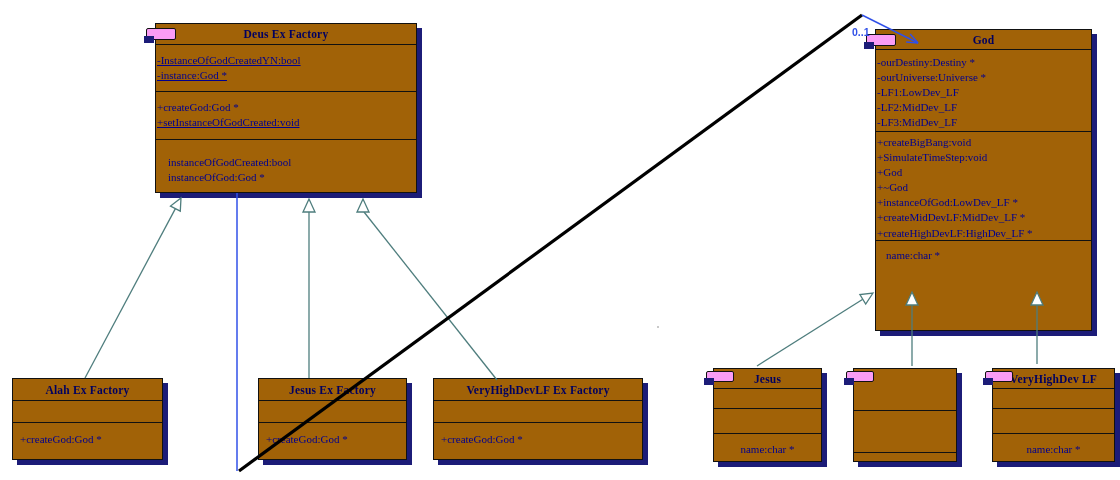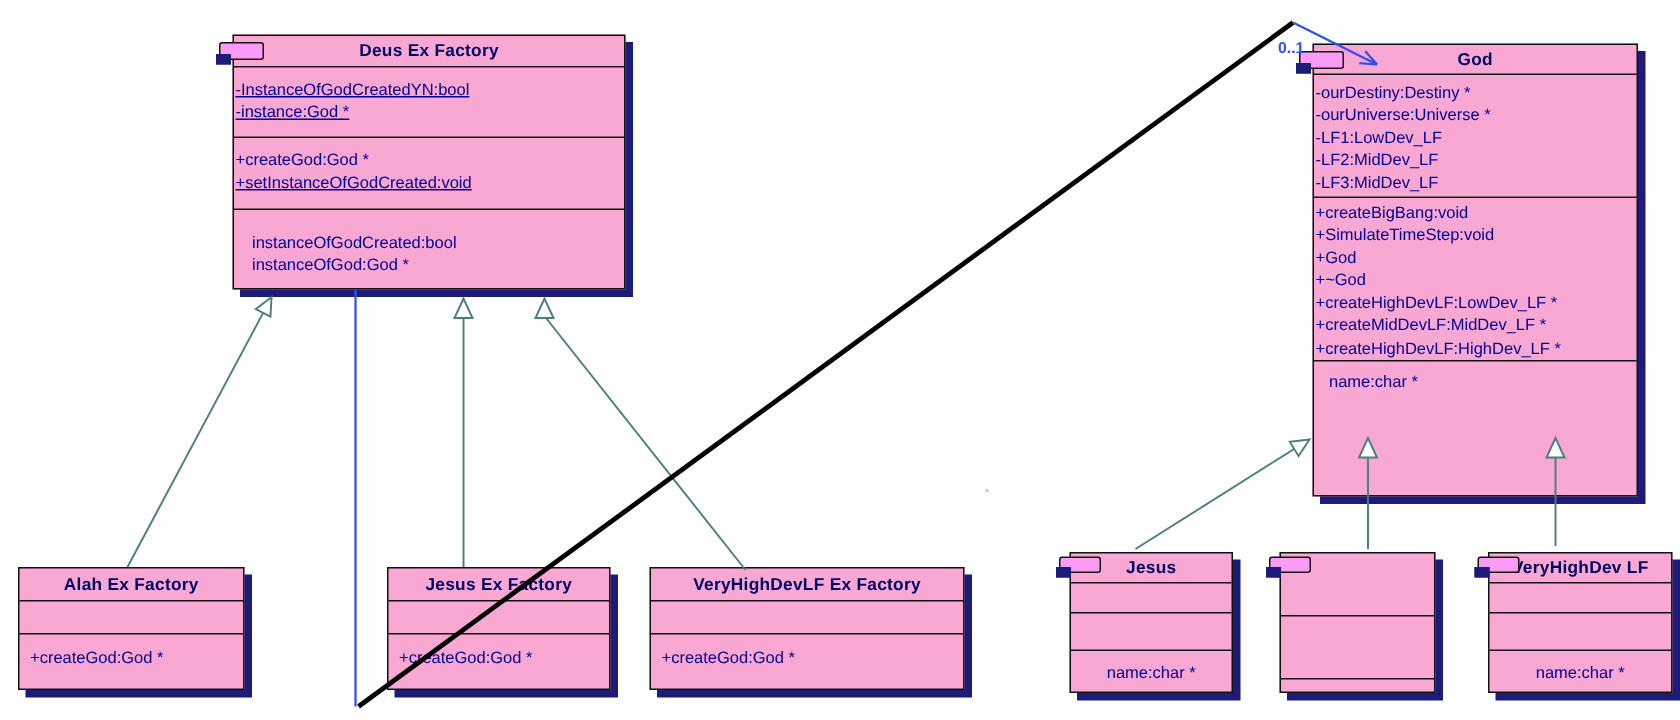--- a/index.html
+++ b/index.html
@@ -1,20 +1,20 @@
 <!DOCTYPE html>
 <html><head>
 <meta charset="utf-8">
 <style>
   html,body{margin:0;padding:0;background:#fff;}
   #canvas{position:relative;width:1120px;height:480px;background:#fff;overflow:hidden;
           font-family:"Liberation Sans",sans-serif;}
-  .uml-class{position:absolute;background:#f9a8d4;border:1.6px solid #111;
+  .uml-class{position:absolute;background:#a16207;border:1.6px solid #111;
              box-shadow:5px 5px 0 #1c1c78;box-sizing:border-box;
-             display:flex;flex-direction:column;z-index:2;}
+             display:flex;flex-direction:column;z-index:2;font-family:Liberation Serif, serif;}
   .uml-class>.comp{box-sizing:border-box;overflow:hidden;}
   .uml-class>.comp+.comp{border-top:1.4px solid #111;}
   .title{display:flex;align-items:center;justify-content:center;
          font-size:11.5px;font-weight:bold;color:#000060;letter-spacing:.2px;}
   .member{font-size:11px;color:#00008f;line-height:15.3px;white-space:nowrap;}
   .u{text-decoration:underline;}
   .attrs,.methods,.extras{padding-left:1px;}
   
   .deus .attrs{height:47px;padding-top:8px;}
   .deus .methods{height:48px;padding-top:8px;}
@@ -73,21 +73,21 @@
       <div class="member">-ourUniverse:Universe *</div>
       <div class="member">-LF1:LowDev_LF</div>
       <div class="member">-LF2:MidDev_LF</div>
       <div class="member">-LF3:MidDev_LF</div>
     </div>
     <div class="comp methods">
       <div class="member">+createBigBang:void</div>
       <div class="member">+SimulateTimeStep:void</div>
       <div class="member">+God</div>
       <div class="member">+~God</div>
-      <div class="member">+createHighDevLF:LowDev_LF *</div>
+      <div class="member">+instanceOfGod:LowDev_LF *</div>
       <div class="member">+createMidDevLF:MidDev_LF *</div>
       <div class="member">+createHighDevLF:HighDev_LF *</div>
     </div>
     <div class="comp extras">
       <div class="member">name:char *</div>
     </div>
   </div>
 
   <div class="uml-class factory" style="left:12px;top:378px;width:151px;height:82px;">
     <div class="comp title" style="height:21px;">Alah Ex Factory</div>

